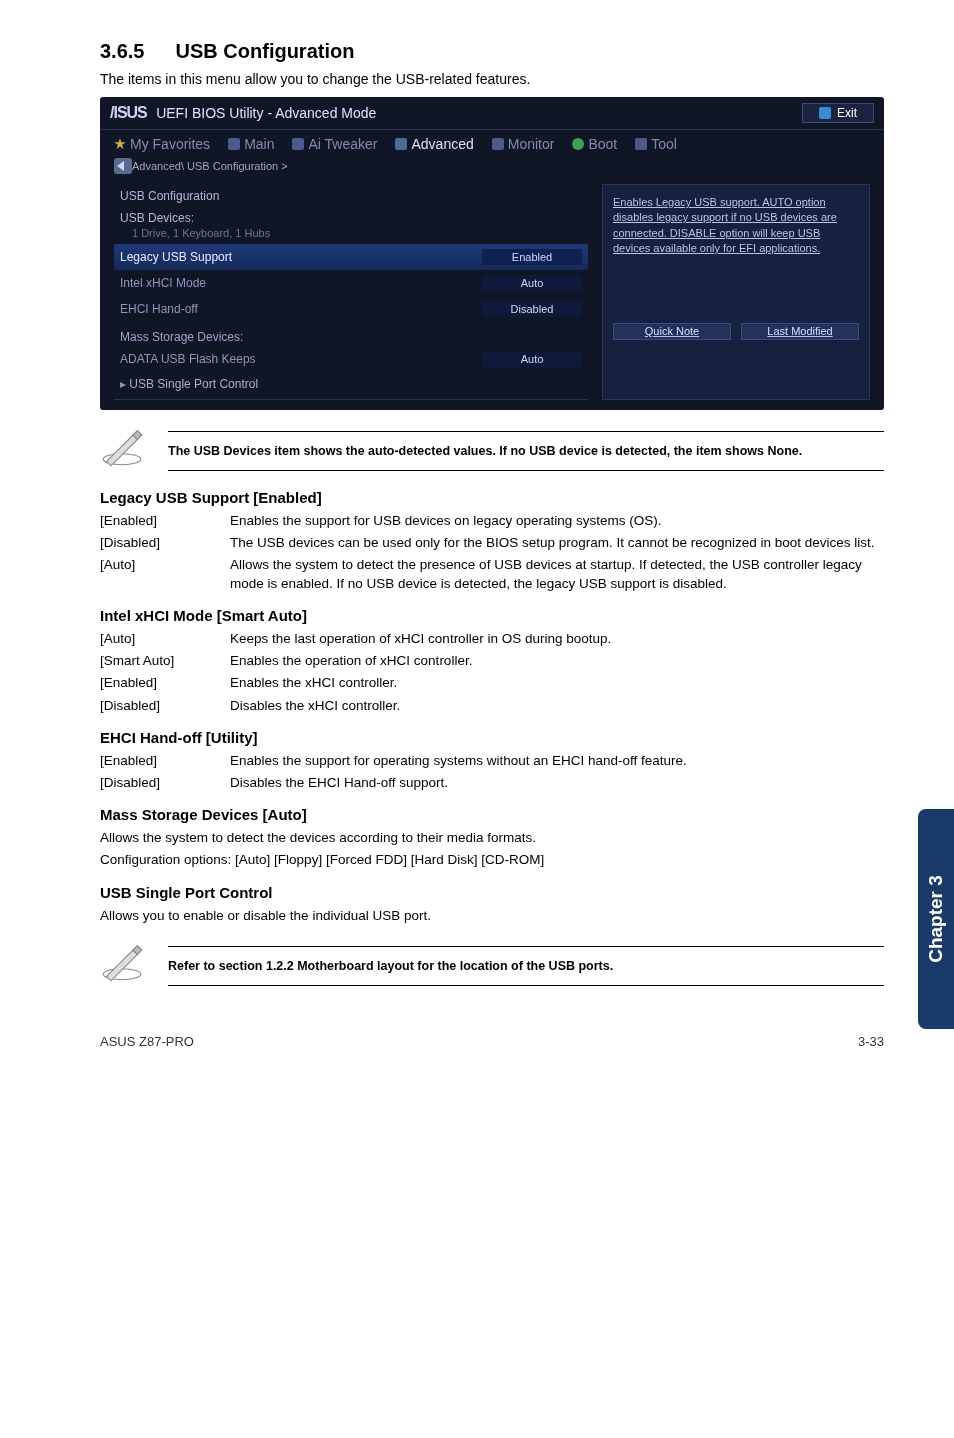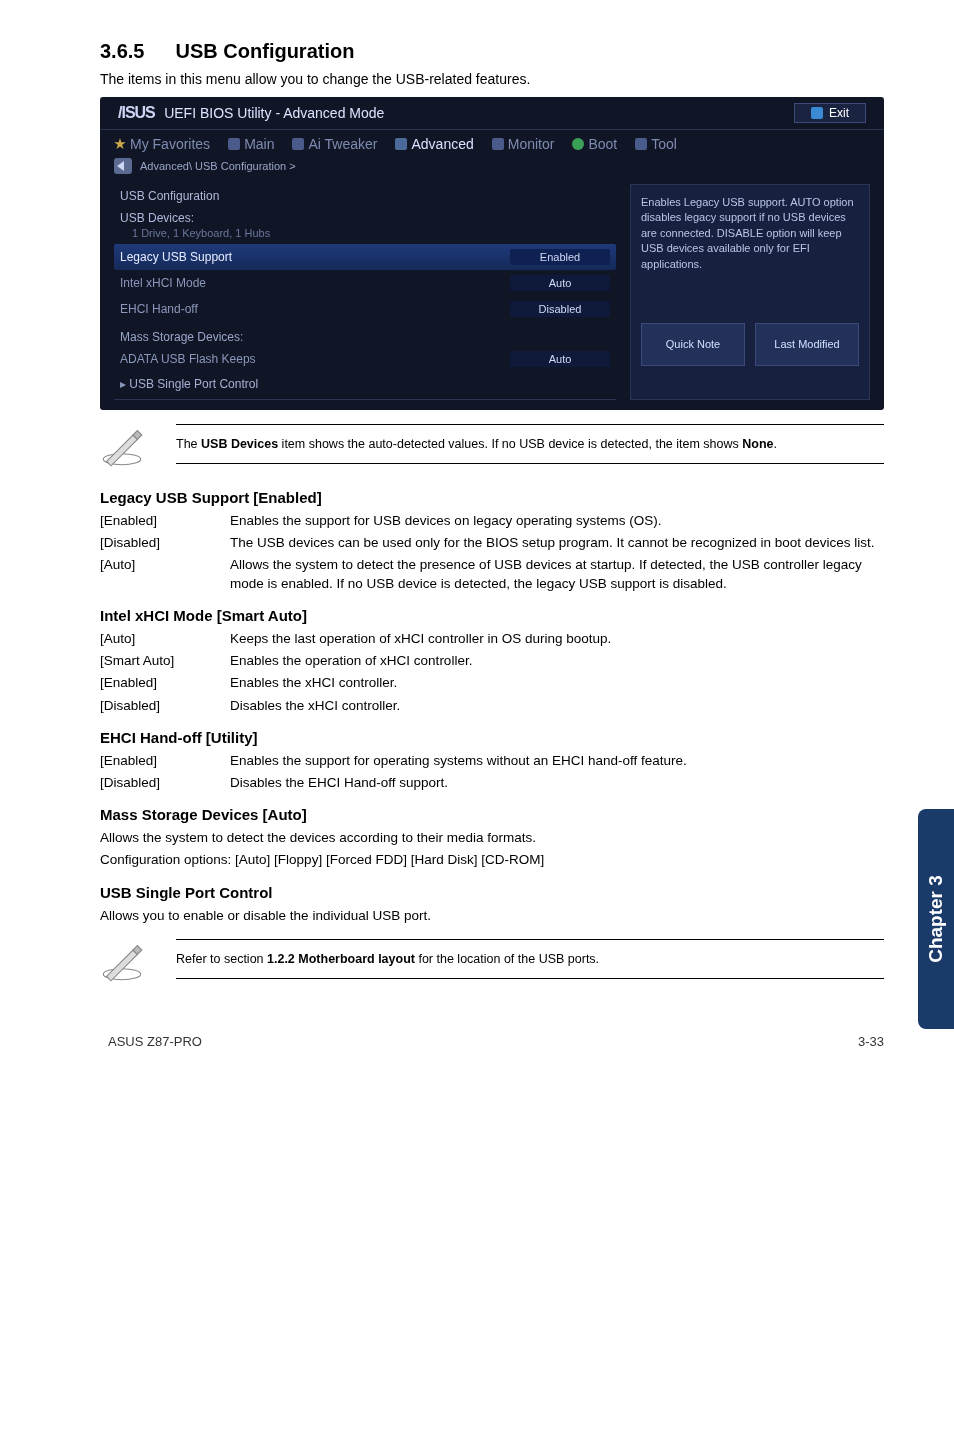--- a/index.html
+++ b/index.html
@@ -4,72 +4,72 @@
 <style>
   * { box-sizing: border-box; margin: 0; padding: 0; }
   body { font-family: Arial, Helvetica, sans-serif; font-size: 13px; color: #000; background: #fff; width: 954px; position: relative; }
   .page { padding: 40px 70px 30px 100px; }
   h2.section-num { font-size: 20px; font-weight: bold; margin-bottom: 8px; }
   .section-num .num { display: inline-block; width: 70px; }
   .intro { font-size: 14px; margin-bottom: 10px; }
 
   
   .bios { background: #111626; color: #cdd6f4; border-radius: 3px; overflow: hidden; font-size: 12px; }
-  .bios-top { display: flex; align-items: center; justify-content: space-between; padding: 6px 18px; border-bottom: 1px solid #2a3555; }
+  .bios-top { display: flex; align-items: center; justify-content: space-between; padding: 6px 10px; border-bottom: 1px solid #2a3555; }
   .bios-logo { font-family: Arial; font-weight: bold; letter-spacing: -1px; font-size: 16px; }
   .bios-title { font-size: 14px; margin-left: 6px; color: #dbe4ff; }
   .exit-btn { background: #1a2440; color: #fff; padding: 2px 16px; border: 1px solid #3a4a7a; font-size: 12px; display: flex; align-items: center; gap: 6px; }
   .exit-btn .ex-icon { width: 12px; height: 12px; background: #3b8bd4; border-radius: 2px; }
 
   .bios-tabs { display: flex; gap: 18px; padding: 6px 14px 0 14px; color: #7f8bb0; font-size: 14px; align-items: center; }
   .bios-tabs .tab { display: flex; align-items: center; gap: 4px; }
   .bios-tabs .tab.active { color: #d9e1ff; }
   .tab-ico { width: 12px; height: 12px; background: #4a5a8a; border-radius: 2px; }
   .tab-ico.star { background: #caa94a; clip-path: polygon(50% 0,61% 35%,98% 35%,68% 57%,79% 91%,50% 70%,21% 91%,32% 57%,2% 35%,39% 35%); }
   .tab-ico.power { background: #3aa055; border-radius: 50%; }
   .tab-ico.hw { background: #4a6a9a; }
 
-  .bios-crumb { padding: 6px 14px; display: flex; align-items: center; gap: 8px; color: #9aa6c8; font-size: 11px; }
+  .bios-crumb { padding: 6px 14px; display: flex; align-items: center; color: #9aa6c8; font-size: 11px; }
   .back-btn { width: 18px; height: 16px; background: #5b6a90; border-radius: 3px; position: relative; }
   .back-btn::before { content:""; position:absolute; left:3px; top:3px; width:0;height:0;border-top:5px solid transparent;border-bottom:5px solid transparent;border-right:7px solid #cdd6f4;}
 
   .bios-body { display: flex; padding: 4px 14px 10px 14px; gap: 14px; }
   .bios-left { flex: 1; }
-  .bios-right { width: 240px; background: #182040; border: 1px solid #2a3555; padding: 10px; font-size: 11px; color: #b9c4e6; line-height: 1.4; }
+  .bios-right { width: 268px; background: #182040; border: 1px solid #2a3555; padding: 10px; font-size: 11px; color: #b9c4e6; line-height: 1.4; text-decoration: underline; }
   .bios-row { display: flex; justify-content: space-between; padding: 5px 6px; color: #8a96bb; font-size: 12px; align-items: center; }
   .bios-row.header { color: #aeb8da; font-size: 12px; padding-bottom: 2px; }
   .bios-row.dim { color: #6a769a; font-size: 11px; padding-left: 18px; padding-top: 0; }
   .bios-row.hl { background: linear-gradient(#1f3a7a,#152a5a); color: #e6ecff; border-radius: 2px; }
   .bios-row.hl .val { background: #0f2052; }
   .val { background: #0f1a3a; color: #d0d8f4; padding: 2px 14px; border-radius: 2px; min-width: 100px; text-align: center; font-size: 11px; }
   .sub-header { color: #9aa6c8; padding: 8px 6px 2px 6px; font-size: 12px; }
   .tree-item { padding: 5px 6px 8px 6px; color: #a6b0d2; font-size: 12px; border-bottom: 1px solid #2a3555; }
   .tree-item::before { content:"▸ "; color:#8a96bb; }
   .qnote { display: flex; gap: 10px; padding-top: 8px; }
-  .qnote-btn { background: #22305a; color: #cfe0ff; padding: 13px 10px; font-size: 11px; border: 1px solid #3a4a7a; flex:1; text-align:center; }
-
-  
-  .note { display: flex; gap: 26px; margin: 14px 0 18px 0; align-items: flex-start; }
+  .qnote-btn { background: #22305a; color: #cfe0ff; padding: 0 10px; font-size: 11px; border: 1px solid #3a4a7a; flex:1; text-align:center; }
+
+  
+  .note { display: flex; gap: 18px; margin: 14px 0 18px 0; align-items: flex-end; font-weight: bold; }
   .note .pen { width: 50px; flex-shrink: 0; }
   .note .pen svg { width: 44px; height: 44px; }
   .note .text { border-top: 1px solid #000; border-bottom: 1px solid #000; padding: 10px 0; font-size: 12.5px; line-height: 1.45; flex: 1; }
 
   
   .opt-head { font-weight: bold; font-size: 15px; margin: 14px 0 6px 0; }
   .opt-row { display: flex; margin-bottom: 4px; font-size: 13.5px; line-height: 1.35; }
   .opt-row .key { width: 130px; flex-shrink: 0; }
   .opt-row .desc { flex: 1; }
   .plain { font-size: 13.5px; margin-bottom: 4px; line-height: 1.35; }
 
   
   .side-tab { position: absolute; right: 0; bottom: 50px; width: 36px; height: 220px; background: #1a3a6a; border-radius: 8px 0 0 8px; color: #fff; display: flex; align-items: center; justify-content: center; }
   .side-tab span { transform: rotate(-90deg); font-weight: bold; font-size: 19px; white-space: nowrap; }
 
   
-  .footer { display: flex; justify-content: space-between; padding: 0 70px 30px 100px; font-size: 13px; color: #333; margin-left: 8px; }
+  .footer { display: flex; justify-content: space-between; padding: 0 70px 30px 100px; font-size: 13px; color: #333; }
 </style>
 </head>
 <body>
 
 <div class="page">
 
   <h2 class="section-num">
     <span class="num">3.6.5</span>
     <span>USB Configuration</span>
   </h2>

